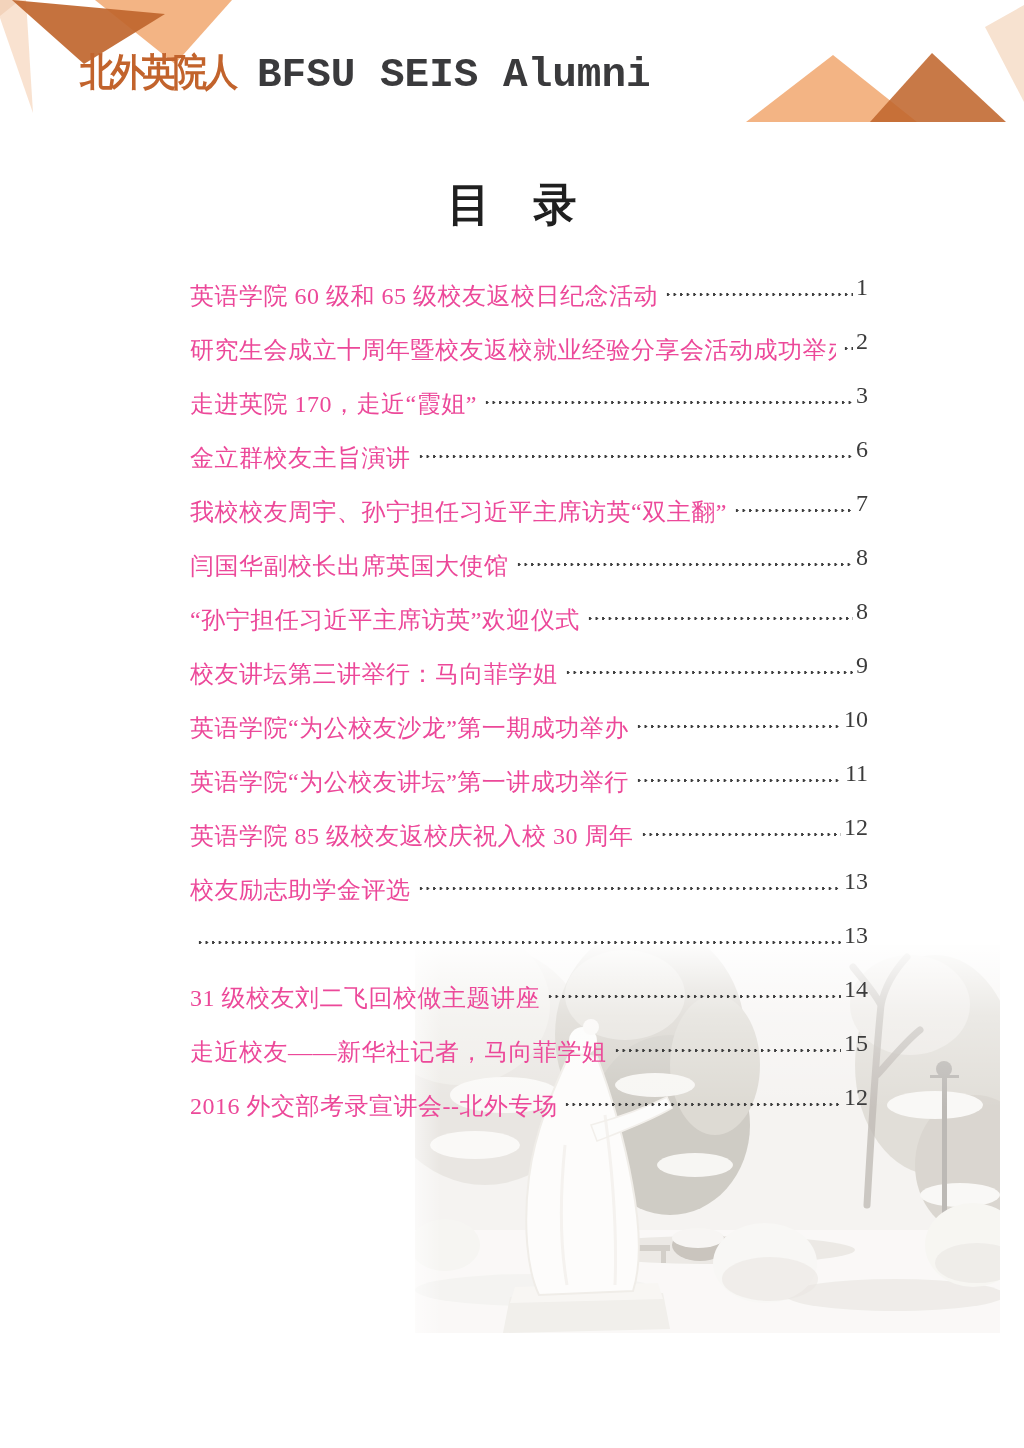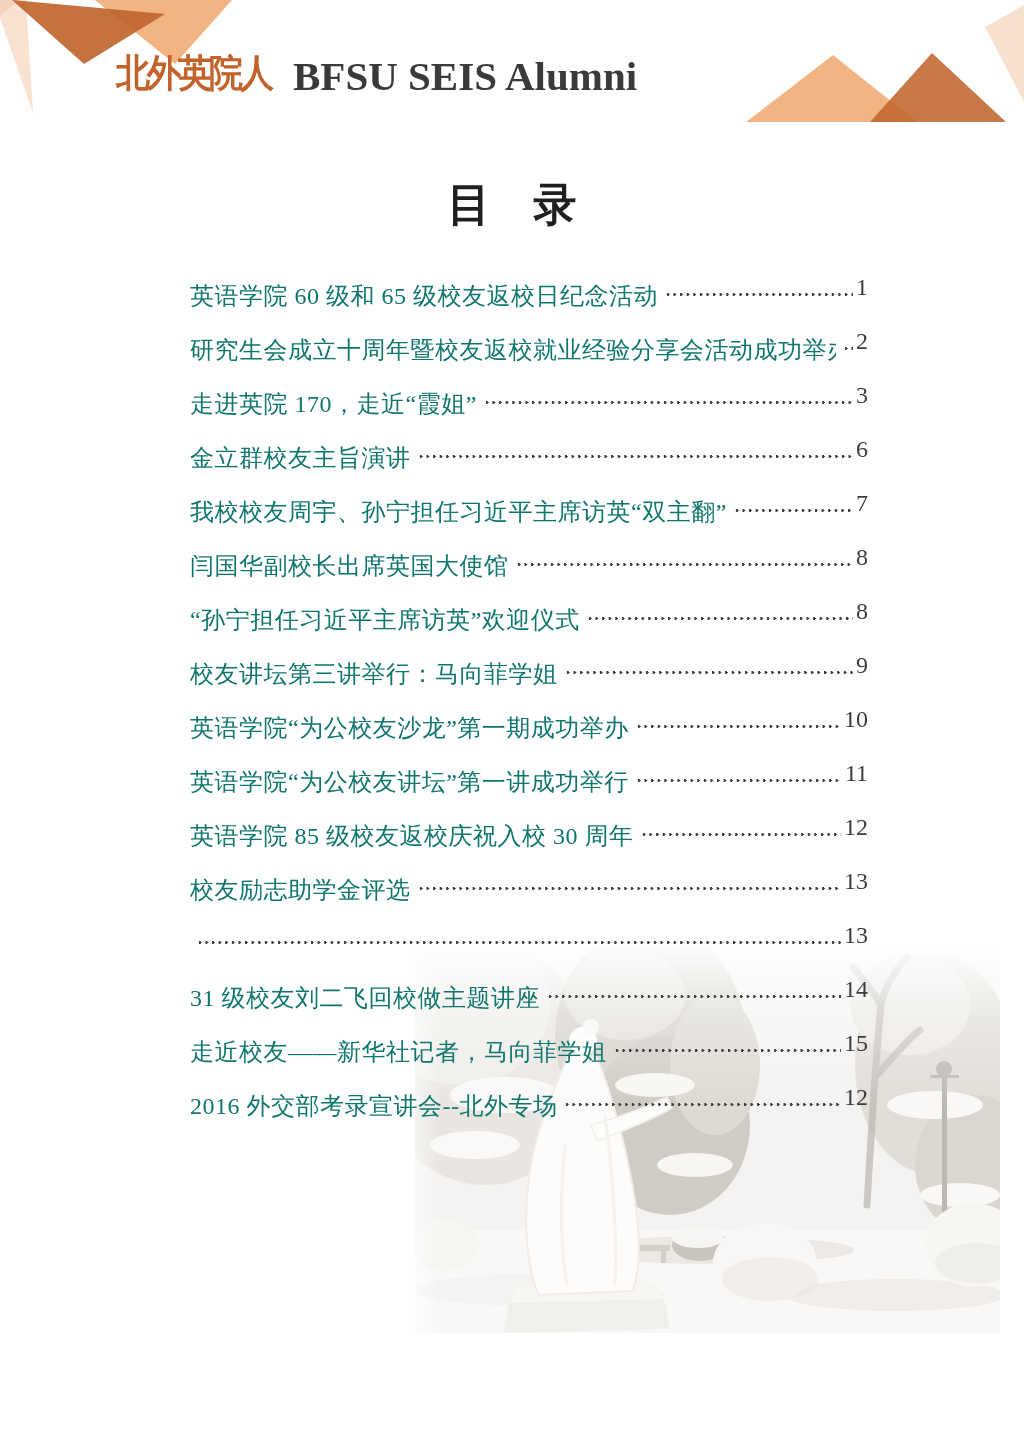--- a/index.html
+++ b/index.html
@@ -19,36 +19,35 @@
   .header-decor {
     position: absolute;
     top: 0; left: 0;
     width: 1024px; height: 140px;
     display: block;
   }
   .brand {
     position: absolute;
     top: 52px; left: 80px;
     display: flex;
-    align-items: center;
+    align-items: flex-end;
     gap: 22px;
     white-space: nowrap;
-    margin-left: 36px;
   }
   .brand-cn {
     font-family: "DejaVu Sans", "Liberation Sans", sans-serif;
     font-weight: 900;
     font-size: 34px;
     letter-spacing: -3px;
     color: #c2632c;
     transform: scaleY(1.12);
     transform-origin: left bottom;
   }
   .brand-en {
-    font-family: Liberation Serif, serif;
+    font-family: Liberation Mono, monospace;
     font-weight: 700;
     font-size: 41px;
     letter-spacing: 0px;
     color: #3a3a3c;
   }
 
   
   .toc-title {
     position: absolute;
     top: 176px; left: 0;
@@ -84,21 +83,21 @@
     z-index: 2;
   }
   .toc-row {
     display: flex;
     align-items: center;
     height: 54px;
     white-space: nowrap;
   }
   .toc-text {
     font-size: 24px;
-    color: #0f766e;
+    color: #ec4899;
     letter-spacing: 0.5px;
     flex: 0 1 auto;
     overflow: hidden;
     margin-top: 17px;
   }
   .leader {
     flex: 1 1 8px;
     min-width: 10px;
     height: 9px;
     align-self: center;

